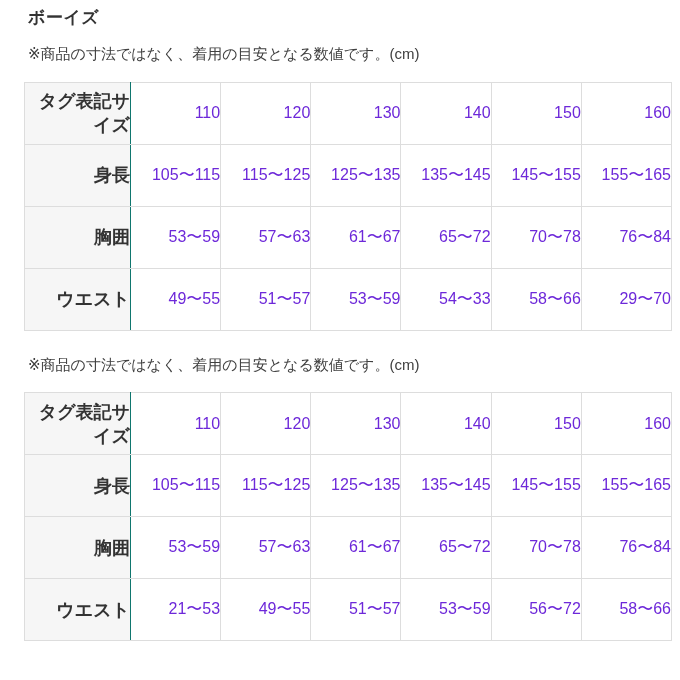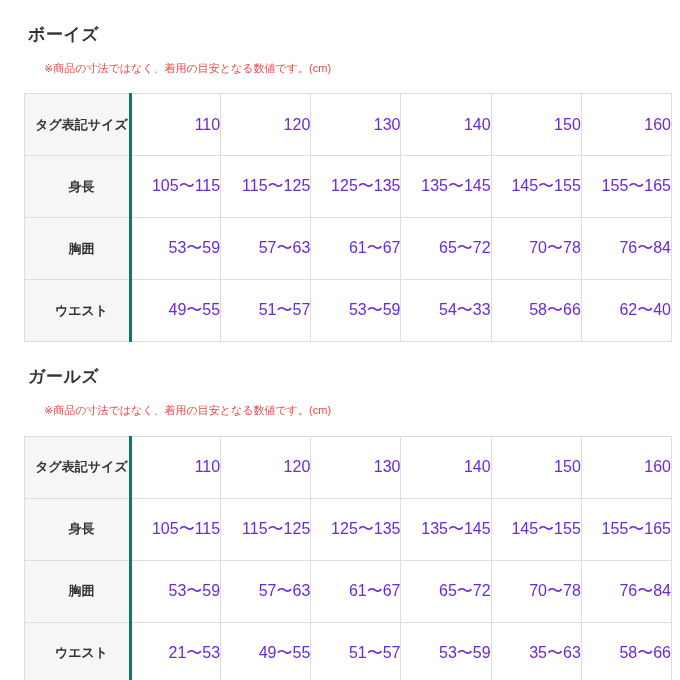--- a/index.html
+++ b/index.html
@@ -5,59 +5,59 @@
   * { box-sizing: border-box; margin: 0; padding: 0; }
   html, body {
     width: 680px;
     background: #ffffff;
     font-family: "Liberation Sans", "DejaVu Sans", sans-serif;
     color: #333333;
   }
   .page {
     width: 680px;
     height: 680px;
-    padding: 24px 4px 0 24px;
+    padding: 7px 4px 0 24px;
     overflow: hidden;
   }
   .section-title {
     font-size: 17px;
     font-weight: bold;
     color: #333333;
     margin-left: 4px;
     line-height: 1.3;
     letter-spacing: 0.5px;
   }
   .size-note {
-    font-size: 11px;
-    color: #ef4444;
-    margin-left: 20px;
+    font-size: 15px;
+    color: #404040;
+    margin-left: 4px;
     margin-top: 15px;
     line-height: 1.3;
   }
   .size-table {
     border-collapse: collapse;
     table-layout: fixed;
     width: 648px;
     margin-top: 18px;
   }
   .size-table th,
   .size-table td {
     border: 1px solid #dddddd;
     height: 62px;
     vertical-align: middle;
   }
   .size-table th.row-label {
     width: 106px;
     background: #f6f6f6;
-    font-size: 13px;
+    font-size: 18px;
     font-weight: bold;
-    text-align: center;
+    text-align: right;
     padding-left: 9px;
     color: #333333;
-    border-right: 3px solid #0f766e;
+    border-right: 1px solid #0f766e;
   }
   .size-table td.size-cell {
     background: #ffffff;
     font-size: 16px;
     text-align: right;
     color: #6d28d9;
   }
   .size-section.girls { margin-top: 24px; }
 </style>
 </head>
@@ -97,28 +97,27 @@
           <td class="size-cell">70〜78</td>
           <td class="size-cell">76〜84</td>
         </tr>
         <tr>
           <th class="row-label">ウエスト</th>
           <td class="size-cell">49〜55</td>
           <td class="size-cell">51〜57</td>
           <td class="size-cell">53〜59</td>
           <td class="size-cell">54〜33</td>
           <td class="size-cell">58〜66</td>
-          <td class="size-cell">62〜40</td>
+          <td class="size-cell">29〜70</td>
         </tr>
       </tbody>
     </table>
   </section>
 
   <section class="size-section girls">
-    <h2 class="section-title">ガールズ</h2>
     <p class="size-note">※商品の寸法ではなく、着用の目安となる数値です。(cm)</p>
     <table class="size-table">
       <tbody>
         <tr>
           <th class="row-label">タグ表記サイズ</th>
           <td class="size-cell">110</td>
           <td class="size-cell">120</td>
           <td class="size-cell">130</td>
           <td class="size-cell">140</td>
           <td class="size-cell">150</td>
@@ -141,20 +140,20 @@
           <td class="size-cell">65〜72</td>
           <td class="size-cell">70〜78</td>
           <td class="size-cell">76〜84</td>
         </tr>
         <tr>
           <th class="row-label">ウエスト</th>
           <td class="size-cell">21〜53</td>
           <td class="size-cell">49〜55</td>
           <td class="size-cell">51〜57</td>
           <td class="size-cell">53〜59</td>
-          <td class="size-cell">35〜63</td>
+          <td class="size-cell">56〜72</td>
           <td class="size-cell">58〜66</td>
         </tr>
       </tbody>
     </table>
   </section>
 
 </div>
 
 </body></html>

